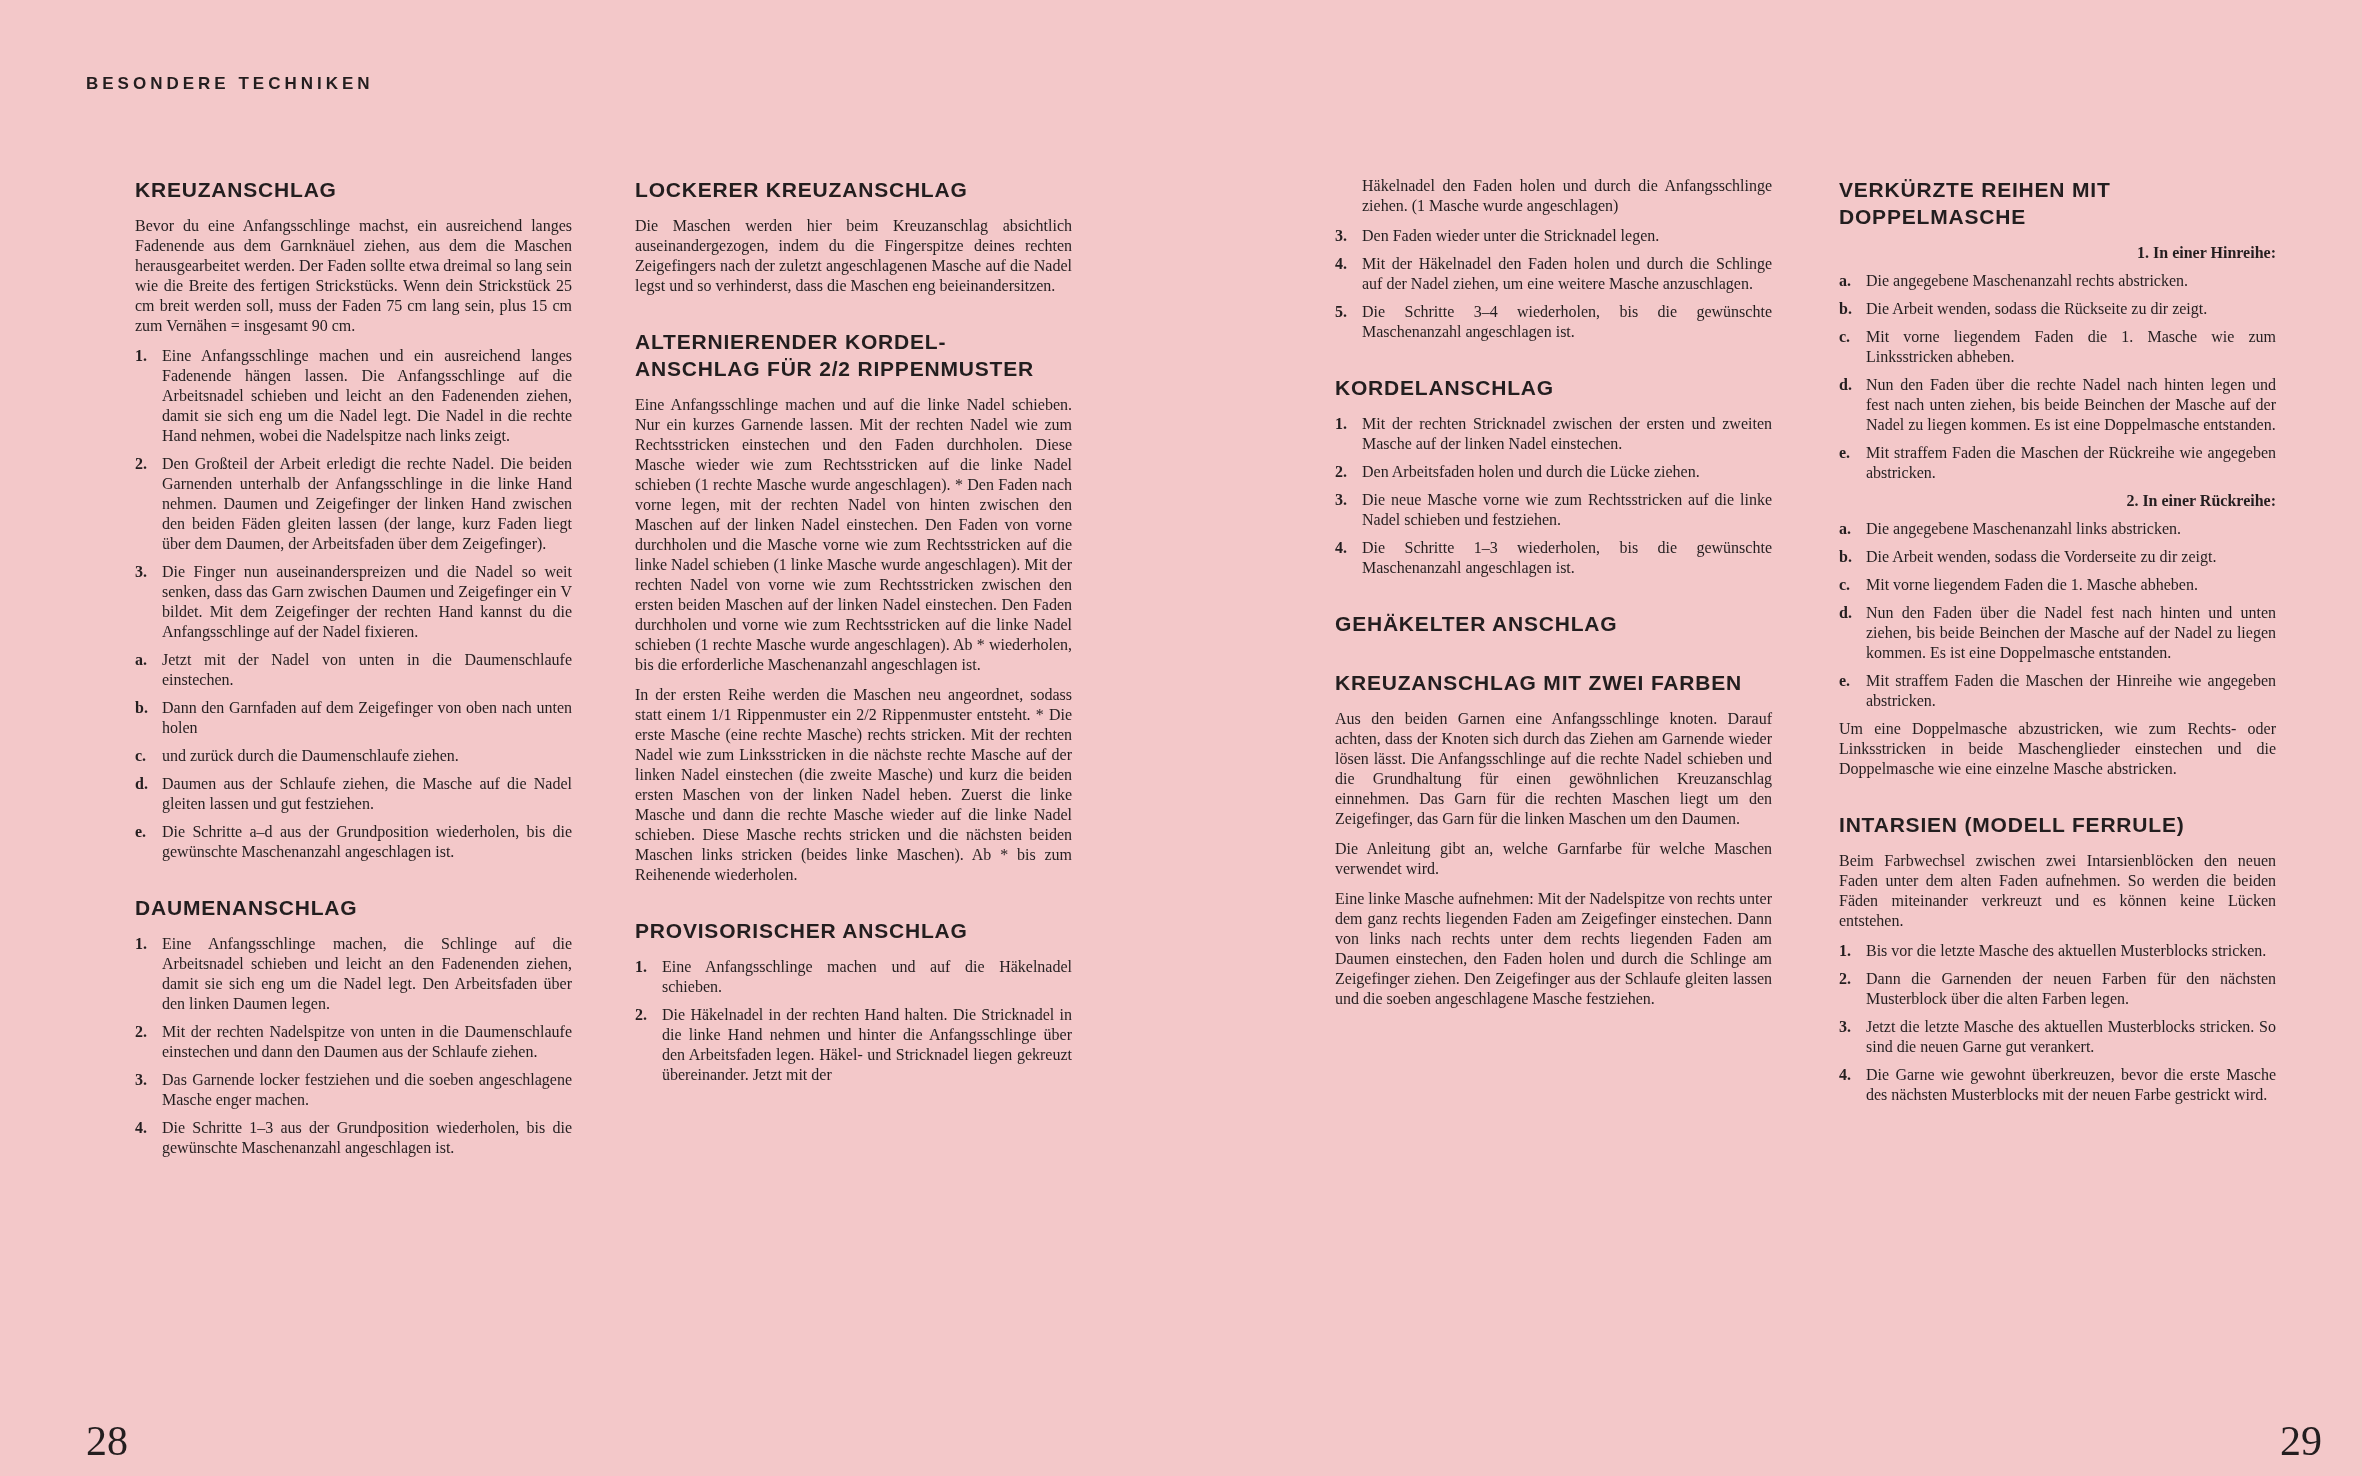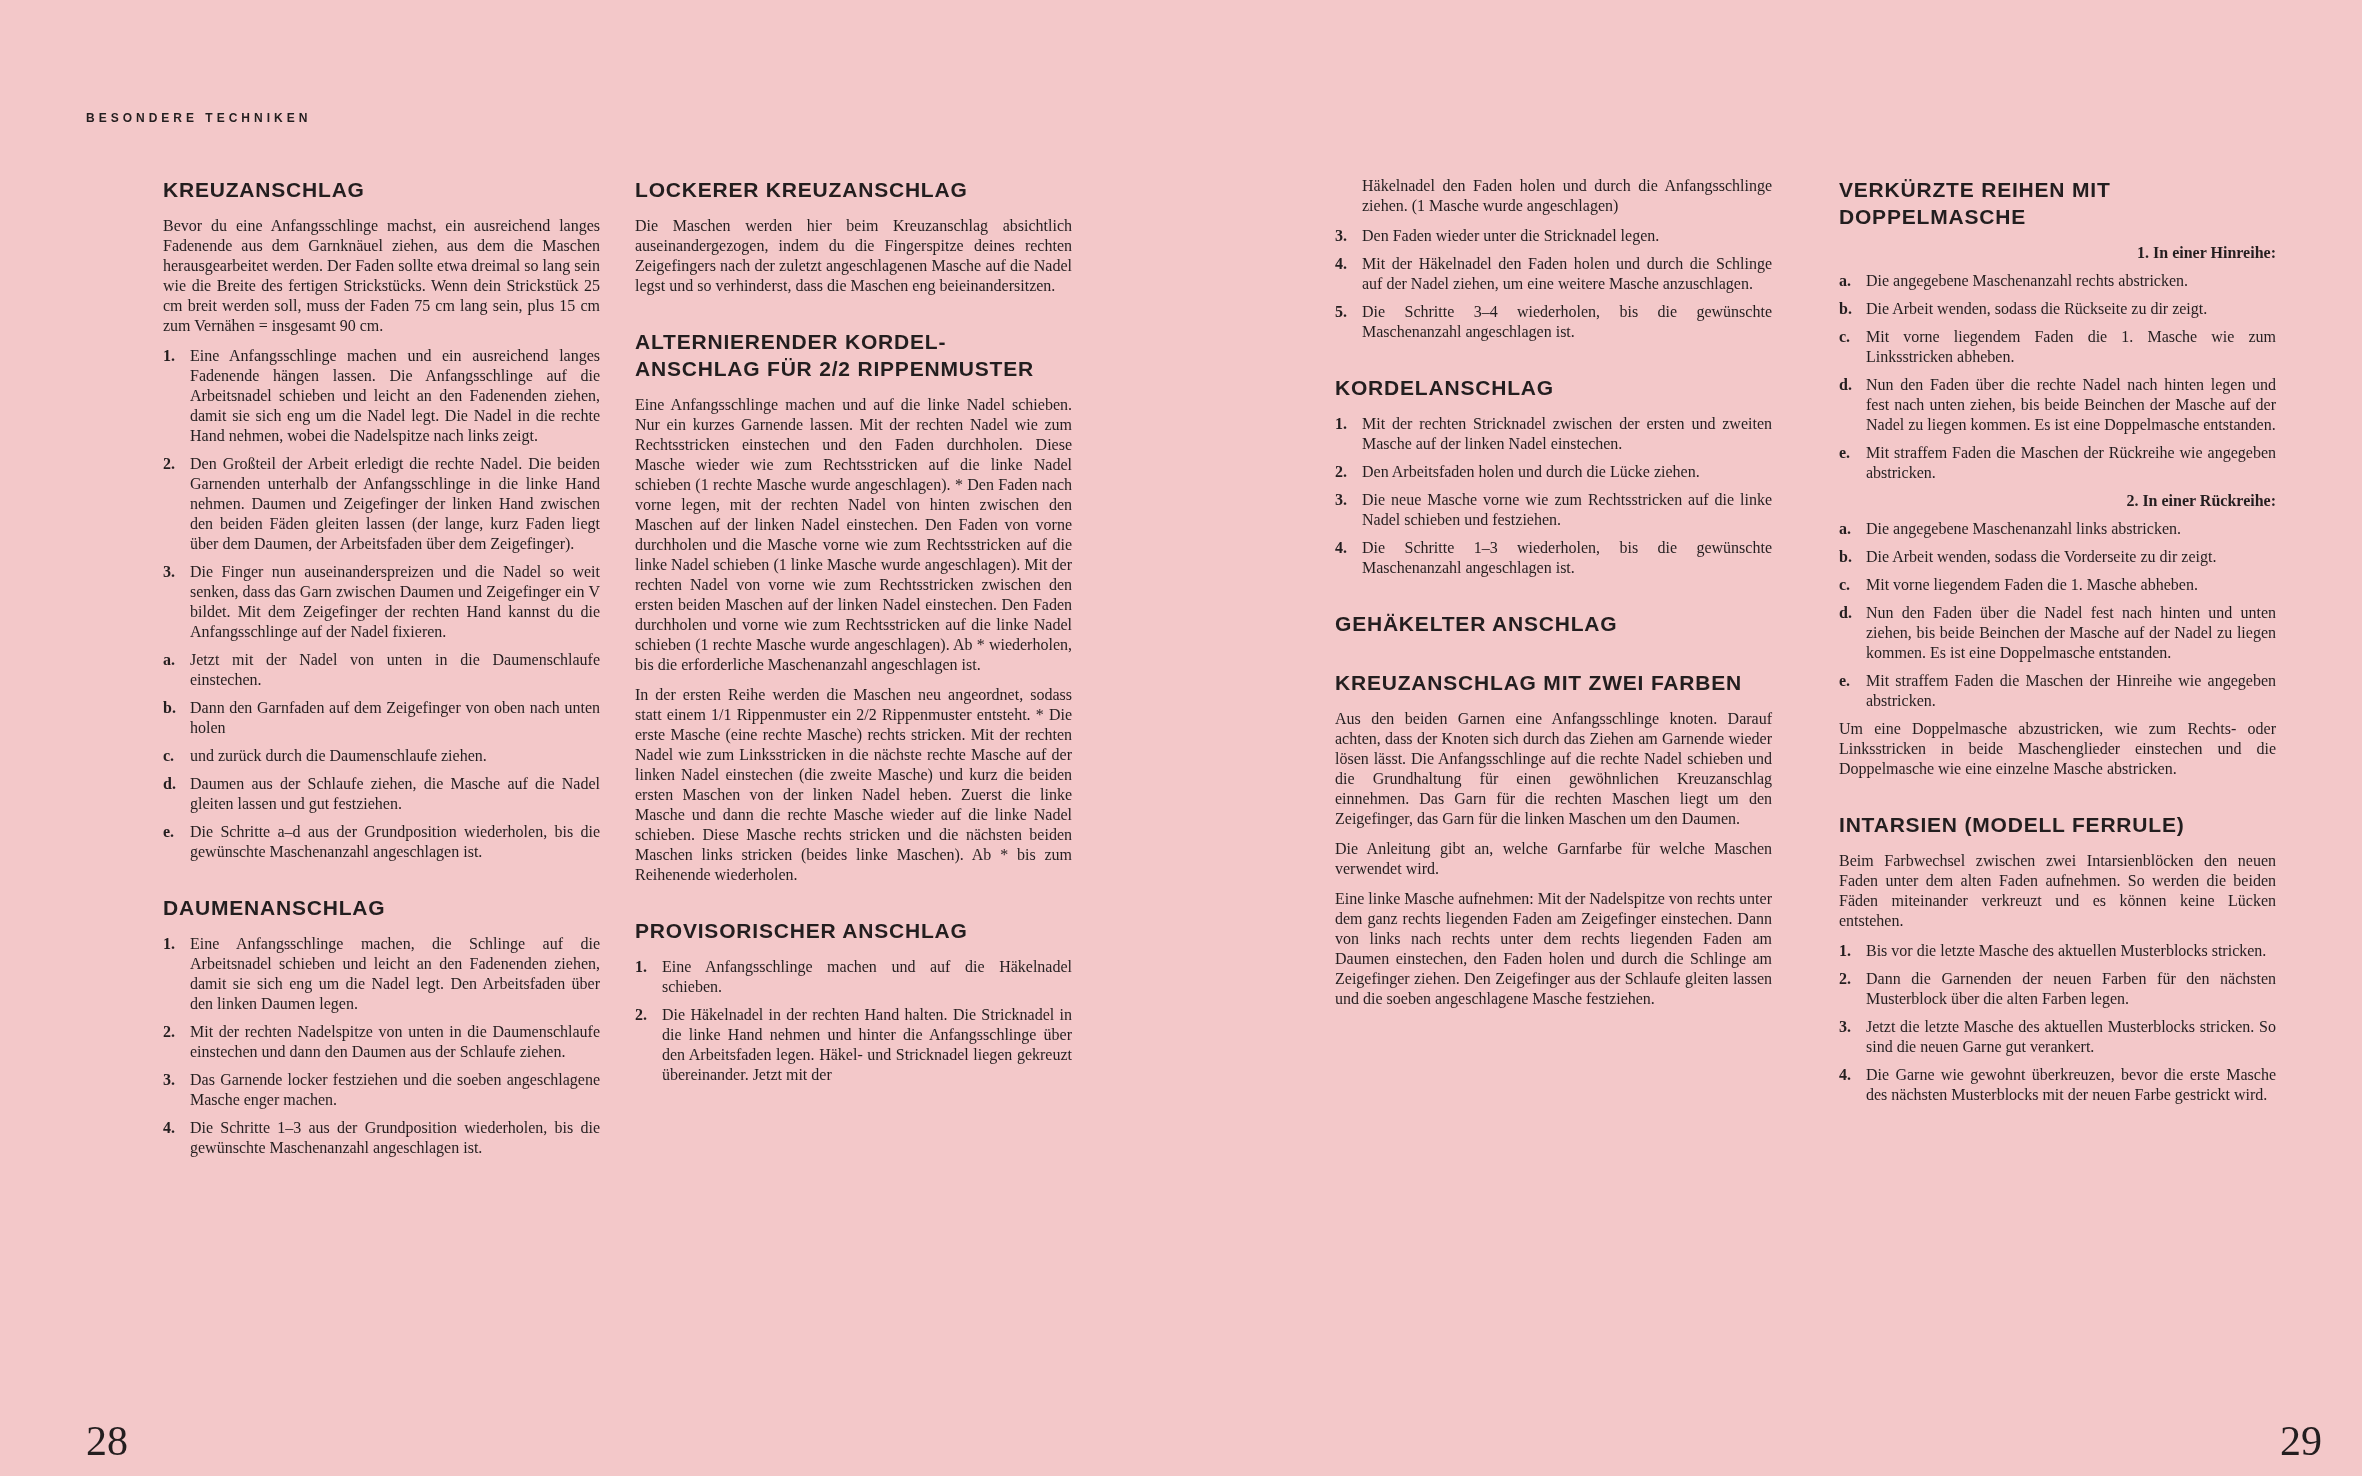--- a/index.html
+++ b/index.html
@@ -8,24 +8,24 @@
   body{
     width:2362px; height:1476px;
     background:var(--bg); color:var(--fg);
     font-family:"Liberation Serif", serif;
     font-size:16px; line-height:20px;
   }
   .spread{ position:relative; width:2362px; height:1476px; overflow:hidden; background:var(--bg); }
   .running-head{
     position:absolute; left:86px; top:74px;
     font-family:"Liberation Sans", sans-serif;
-    font-weight:700; font-size:12px; letter-spacing:4px;margin-top:34px;
+    font-weight:700; font-size:17px; letter-spacing:4px;
   }
   .col{ position:absolute; top:176px; width:437px; }
-  #col-0{ left:135px;margin-left:28px; }
+  #col-0{ left:135px; }
   #col-1{ left:635px; }
   #col-2{ left:1335px; }
   #col-3{ left:1839px; }
   .sec-title{
     font-family:"Liberation Sans", sans-serif;
     font-weight:700; font-size:21px; line-height:27px;
     letter-spacing:0.8px; white-space:pre-line;
     margin:32px 0 13px;
   }
   section:first-child > .sec-title{ margin-top:0; }

